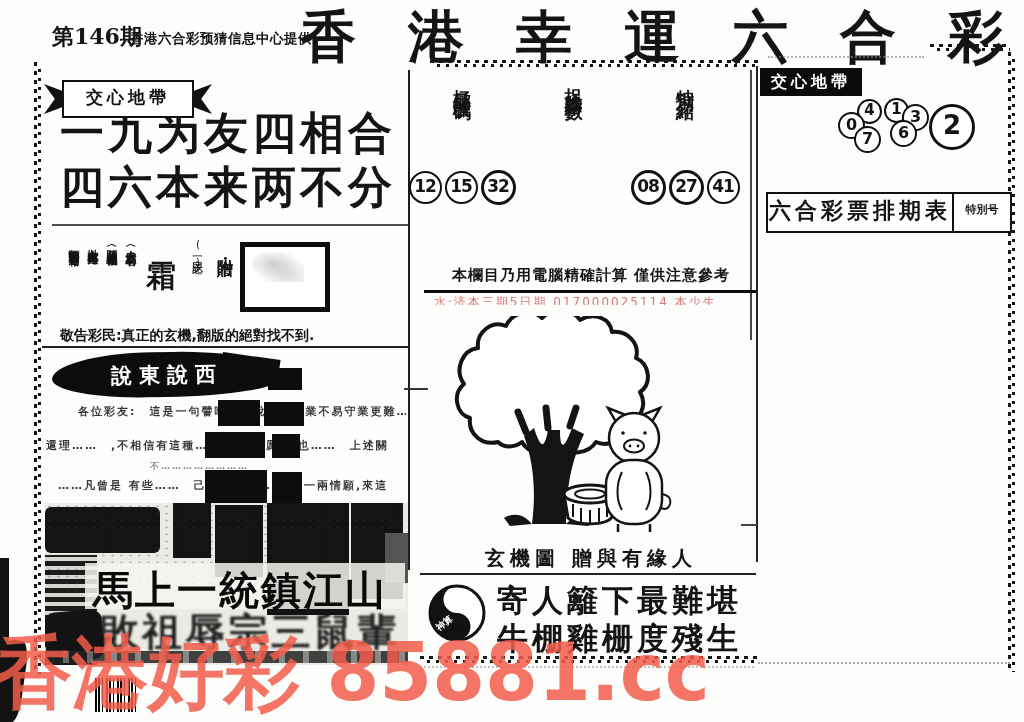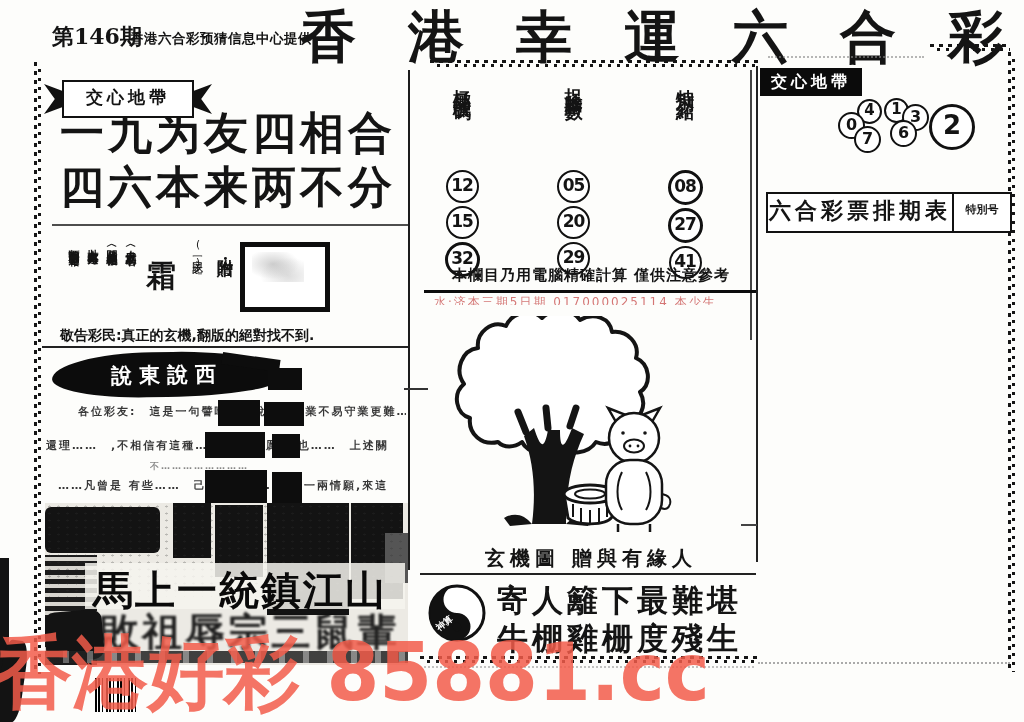--- a/index.html
+++ b/index.html
@@ -53,21 +53,21 @@
            background-size:9px 7px;opacity:.28;}
   .pcap1{left:48px;top:60px;font-size:40px;font-weight:900;letter-spacing:2px;white-space:nowrap;color:#0a0a0a;}
   .pcap2{left:54px;top:102px;font-size:40px;font-weight:900;letter-spacing:3px;white-space:nowrap;color:#101010;
          filter:blur(1px);opacity:.92;transform:scaleY(.96);}
   .barcode{left:95px;top:678px;width:42px;height:34px;background:repeating-linear-gradient(90deg,#000 0 2px,#fff 2px 3px,#000 3px 5px,#fff 5px 7px,#000 7px 8px,#fff 8px 11px);}
   
   .picks{left:430px;top:74px;width:287px;display:flex;justify-content:space-between;}
   .pick-col{width:64px;display:flex;flex-direction:column;align-items:center;}
   .pick-header{writing-mode:vertical-rl;text-orientation:upright;font-size:18px;font-weight:bold;
                letter-spacing:5px;height:90px;}
-  .pick-nums{margin-top:6px;display:flex;flex-direction:column;gap:3px;align-items:center;}
+  .pick-nums{margin-top:6px;display:flex;flex-direction:row;gap:3px;align-items:center;}
   .num-circle{width:29px;height:29px;border:2px solid #111;border-radius:50%;font-size:17px;font-weight:bold;
               line-height:27px;text-align:center;letter-spacing:-1px;background:#fff;}
   .num-circle.heavy{border-width:3px;}
   .disclaimer{left:428px;top:266px;width:326px;text-align:center;font-size:15px;font-weight:bold;letter-spacing:1px;}
   .thickline{left:424px;top:290px;width:332px;height:3px;background:#0c0c0c;}
   .fadedline{left:434px;top:294px;width:318px;height:11px;overflow:hidden;font-size:12px;color:#b91c1c;
              opacity:.6;filter:blur(.4px);letter-spacing:2px;white-space:nowrap;text-decoration:underline;}
   .mystery-caption{left:428px;top:545px;width:326px;text-align:center;font-size:20px;font-weight:bold;letter-spacing:5px;}
   .verse1{left:497px;top:580px;font-size:31px;font-weight:900;letter-spacing:4px;white-space:nowrap;}
   .verse2{left:497px;top:618px;font-size:31px;font-weight:900;letter-spacing:4px;white-space:nowrap;}
@@ -171,25 +171,20 @@
     <div class="pick-col">
       <div class="pick-header serif">極品號碼</div>
       <div class="pick-nums">
         <div class="num-circle">12</div>
         <div class="num-circle">15</div>
         <div class="num-circle heavy">32</div>
       </div>
     </div>
     <div class="pick-col">
       <div class="pick-header serif">捉膽路數</div>
-      <div class="pick-nums">
-        <div class="num-circle">05</div>
-        <div class="num-circle">20</div>
-        <div class="num-circle">29</div>
-      </div>
     </div>
     <div class="pick-col">
       <div class="pick-header serif">特別介紹</div>
       <div class="pick-nums">
         <div class="num-circle heavy">08</div>
         <div class="num-circle heavy">27</div>
         <div class="num-circle">41</div>
       </div>
     </div>
   </div>

